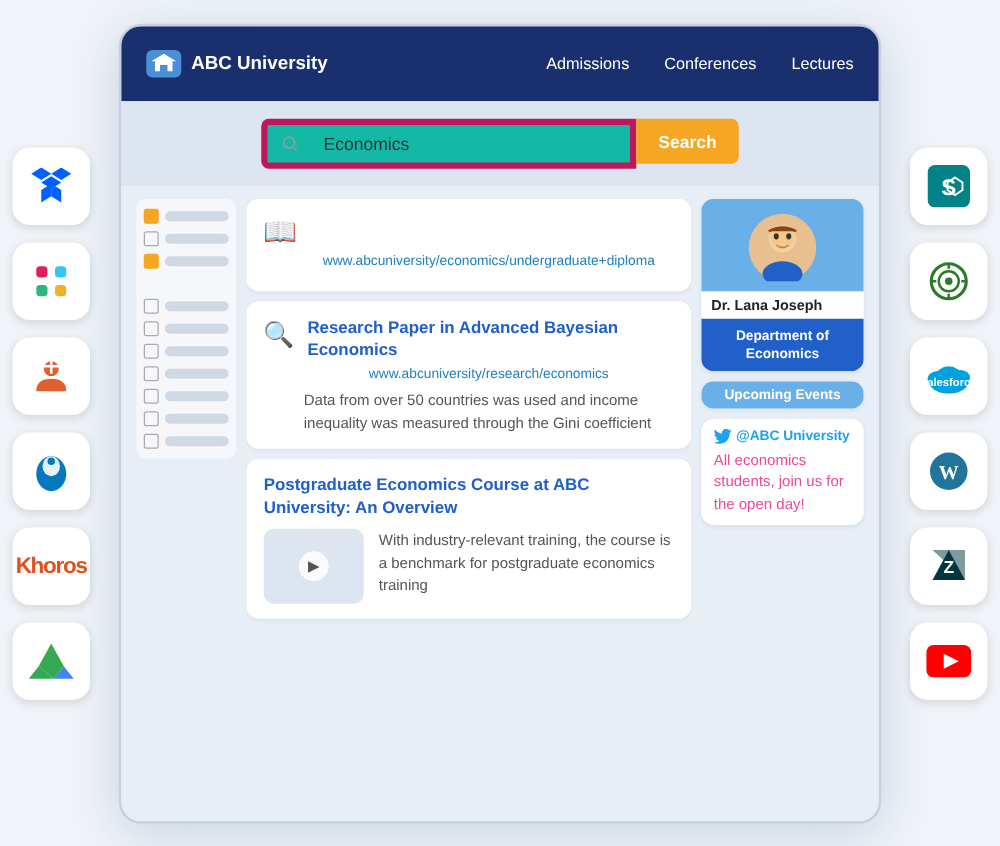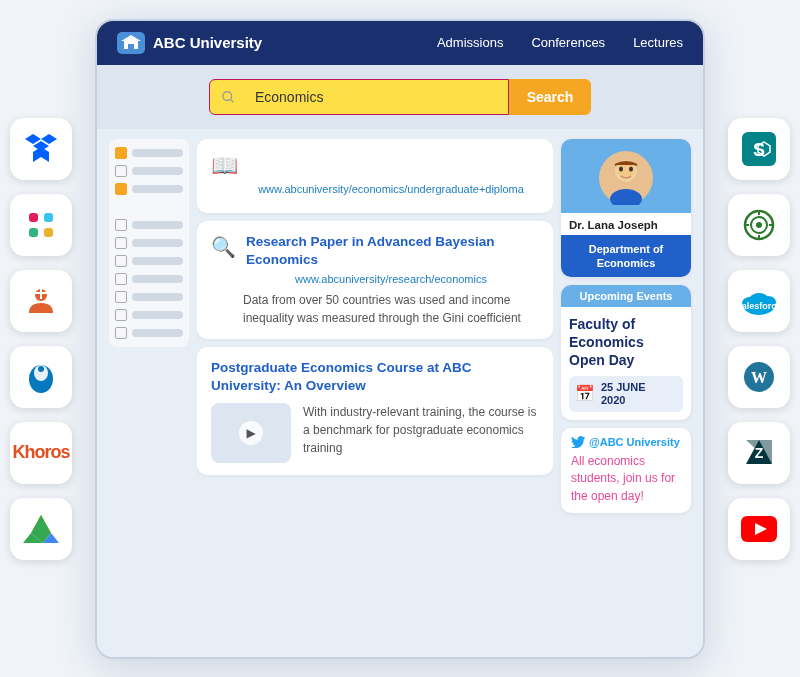--- a/index.html
+++ b/index.html
@@ -68,21 +68,21 @@
       display: flex;
       flex-direction: column;
     }
 
     
     .nav-bar {
       background: #1a2f6e;
       display: flex;
       align-items: center;
       padding: 0 20px;
-      height: 44px;
+      height: 60px;
       gap: 32px;
     }
 
     .nav-logo {
       display: flex;
       align-items: center;
       gap: 8px;
       color: #fff;
       font-weight: 700;
       font-size: 15px;
@@ -115,22 +115,22 @@
     .search-area {
       background: #dce5f0;
       padding: 14px 20px;
       display: flex;
       justify-content: center;
     }
 
     .search-box {
       display: flex;
       align-items: center;
-      background: #fde047;
-      border: 1px solid #be185d;
+      background: #14b8a6;
+      border: 5px solid #be185d;
       border-radius: 6px 0 0 6px;
       padding: 7px 12px;
       width: 300px;
       gap: 21px;
     }
 
     .search-input {
       border: none;
       outline: none;
       font-size: 14px;
@@ -603,27 +603,20 @@
               <path d="M22 25 Q27 29 32 25" stroke="#c08060" stroke-width="1.2" fill="none"></path>
               <path d="M16 14 Q27 8 38 14" stroke="#8B4513" stroke-width="2" fill="#8B4513"></path>
             </svg>
           </div>
           <div class="profile-name">Dr. Lana Joseph</div>
           <div class="dept-badge">Department of Economics</div>
         </div>
 
         <div class="upcoming-card">
           <div class="upcoming-header">Upcoming Events</div>
-          <div class="upcoming-body">
-            <div class="upcoming-title">Faculty of Economics Open Day</div>
-            <div class="upcoming-date">
-              <span class="calendar-icon">📅</span>
-              <div class="upcoming-date-text">25 JUNE<br>2020</div>
-            </div>
-          </div>
         </div>
 
         <div class="twitter-card">
           <div class="twitter-handle">
             <svg width="14" height="12" viewBox="0 0 14 12">
               <path d="M14 1.4a5.8 5.8 0 0 1-1.65.45A2.9 2.9 0 0 0 13.6.21a5.8 5.8 0 0 1-1.83.7A2.89 2.89 0 0 0 9.69 0C7.99 0 6.6 1.4 6.6 3.12c0 .24.03.48.08.7C4.36 3.7 2.31 2.45 .94.57A3.13 3.13 0 0 0 .55 2.1c0 1.08.55 2.04 1.38 2.6a2.88 2.88 0 0 1-1.3-.36v.04c0 1.51 1.07 2.77 2.5 3.06-.26.07-.54.11-.82.11-.2 0-.4-.02-.59-.06.4 1.24 1.55 2.15 2.92 2.17A5.8 5.8 0 0 1 0 10.9a8.2 8.2 0 0 0 4.44 1.3c5.33 0 8.24-4.41 8.24-8.24l-.01-.37A5.9 5.9 0 0 0 14 1.4z" fill="#1da1f2"></path>
             </svg>
             <span>@ABC University</span>
           </div>
           <div class="twitter-text">All economics students, join us for the open day!</div>

